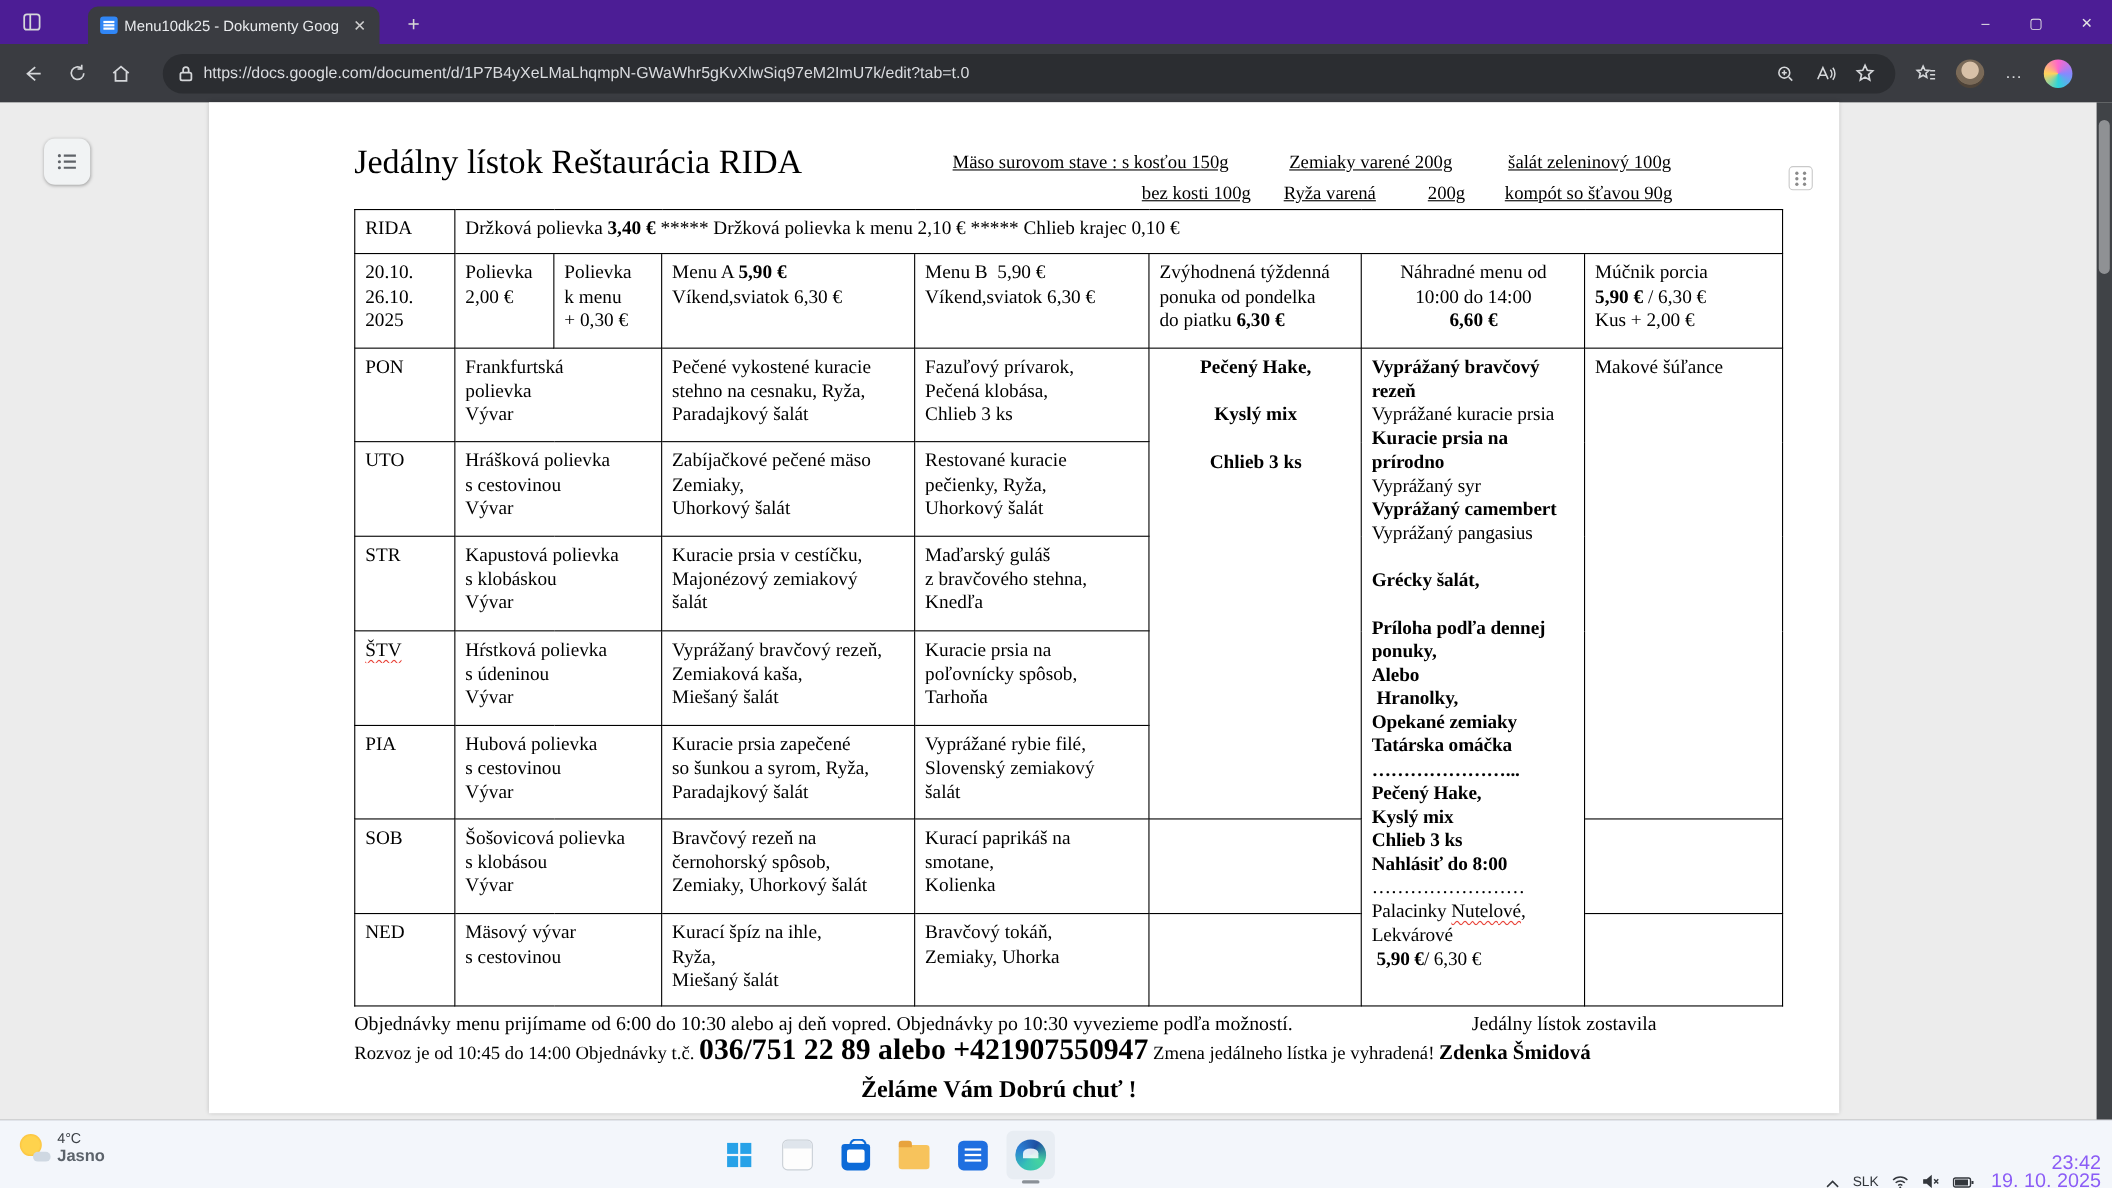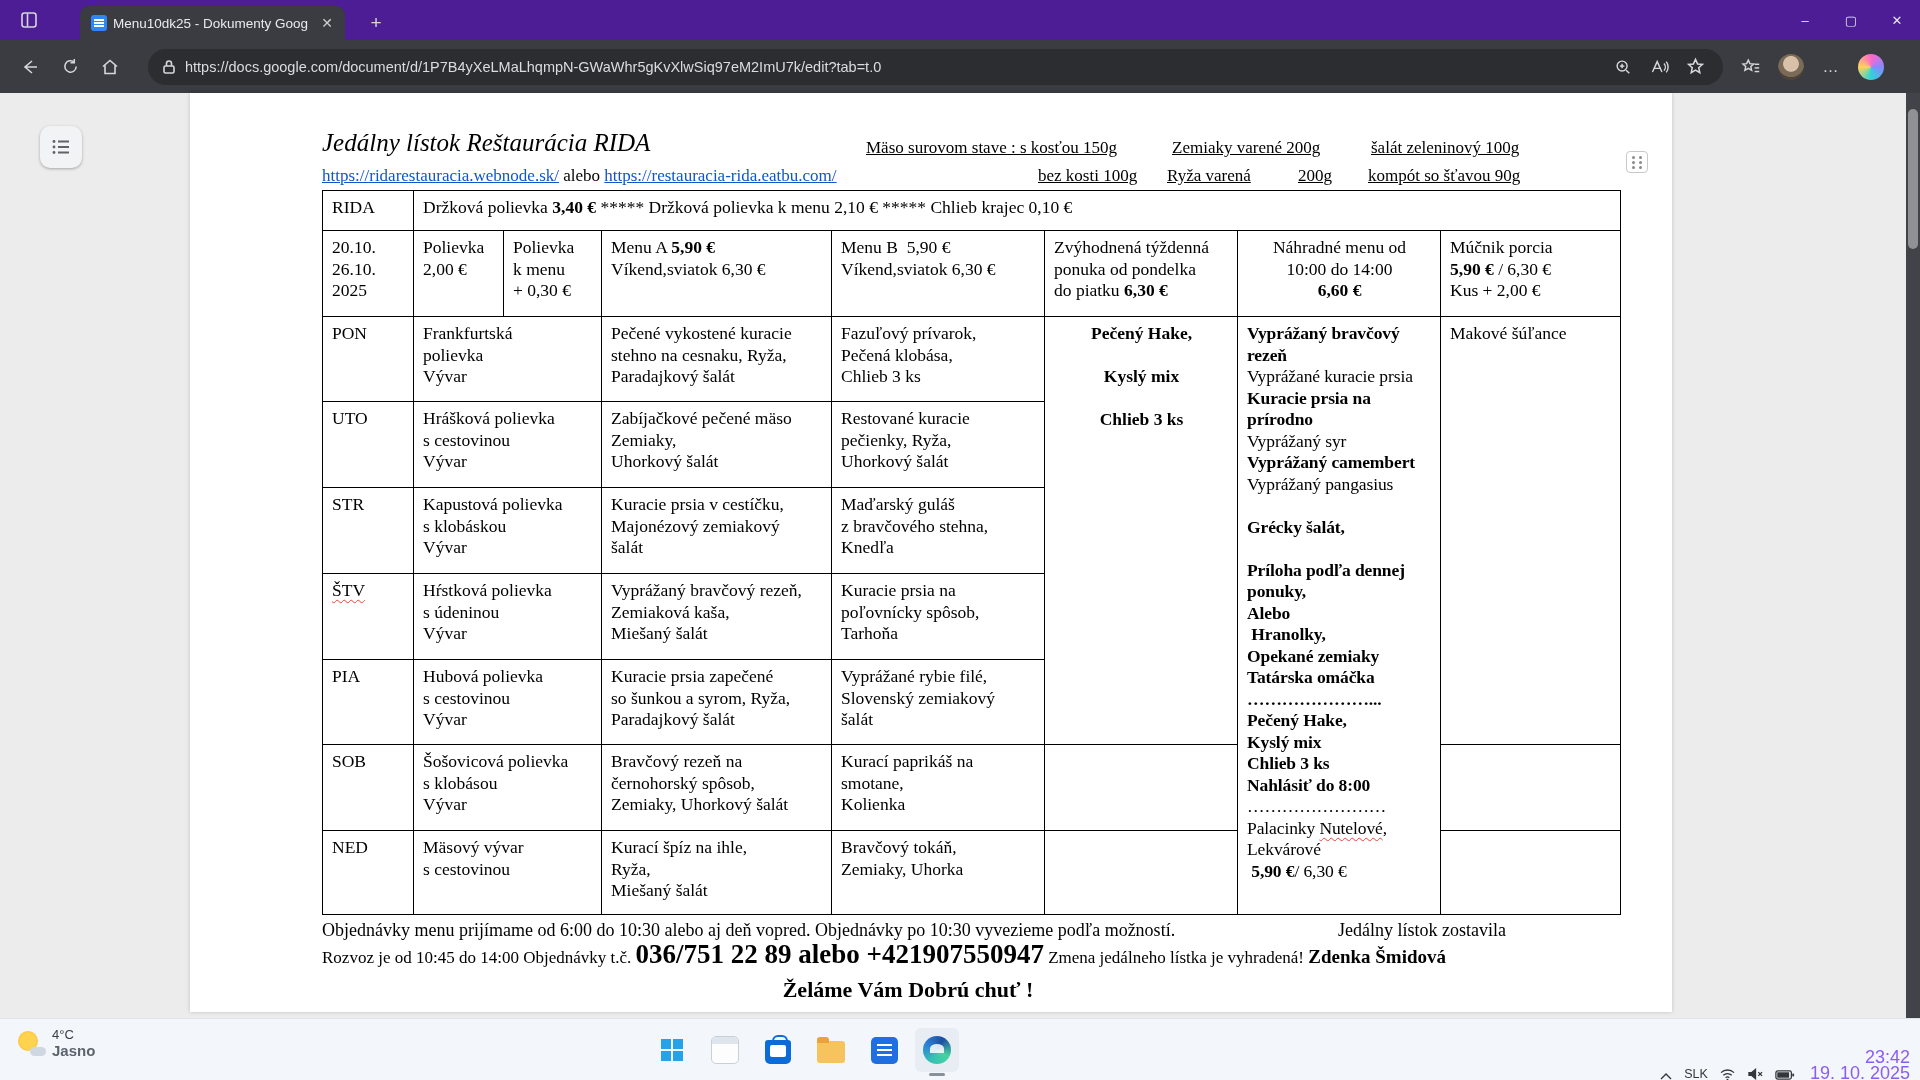--- a/index.html
+++ b/index.html
@@ -30,21 +30,21 @@
   .copilot { width:26px; height:26px; border-radius:50%; background:conic-gradient(#f6c, #88f, #2cd4d9, #ffd35c, #f6c); }
   .dots { color:#d5d7da; font-size:16px; letter-spacing:1px; }
 
   
   .content { position:absolute; top:93px; left:0; width:1920px; height:925px; background:#ececec; }
   .page { position:absolute; left:190px; top:0; width:1482px; height:919px; background:#fff; box-shadow:0 0 4px rgba(0,0,0,.18); font-family:"Liberation Serif","DejaVu Serif",serif; color:#000; }
   .docs-menu { position:absolute; left:40px; top:33px; width:42px; height:42px; border-radius:10px; background:#f1f3f4; box-shadow:0 1px 3px rgba(0,0,0,.3); display:flex; align-items:center; justify-content:center; }
   .scrolltrack { position:absolute; right:0; top:0; width:14px; height:925px; background:#404347; }
   .scrollthumb { position:absolute; left:2px; top:16px; width:10px; height:140px; background:#8f9194; border-radius:5px; }
 
-  .doc-title { position:absolute; left:132px; top:36px; font-size:25px;font-style:italic; }
+  .doc-title { position:absolute; left:132px; top:36px; font-size:31px; }
   .inf { position:absolute; font-size:17px; white-space:nowrap;text-decoration:underline; }
   .i1a { left:676px; top:45px; } .i1b { left:982px; top:45px; } .i1c { left:1181px; top:45px; }
   .line2 { position:absolute; left:132px; top:73px; font-size:17px; white-space:nowrap; }
   .i2a { left:848px; top:73px; } .i2b { left:977px; top:73px; } .i2c { left:1108px; top:73px; } .i2d { left:1178px; top:73px; }
   a.doclink { color:#1155cc; text-decoration:underline; }
 
   table.menu { position:absolute; left:132px; top:97px; width:1298px; height:724px; border-collapse:collapse; table-layout:fixed; font-size:17.5px; }
   .menu td { border:1px solid #000; vertical-align:top; padding:6px 8px 4px 9px; line-height:21.5px; }
   .c-rida-label { vertical-align:middle; }
   .c-rida-text { vertical-align:middle; padding-left:12px; }
@@ -195,23 +195,20 @@
           <line x1="8" y1="16.5" x2="19" y2="16.5" stroke="#5f6368" stroke-width="2"></line>
         </svg>
     </div>
 
     <div class="page">
       <div class="doc-title">Jedálny lístok Reštaurácia RIDA</div>
       <span class="inf i1a">Mäso surovom stave : s kosťou 150g</span>
       <span class="inf i1b">Zemiaky varené 200g</span>
       <span class="inf i1c">šalát zeleninový 100g</span>
 
-      <div class="line2">
-        <a class="doclink">https://ridarestauracia.webnode.sk/</a><span> alebo </span><a class="doclink">https://restauracia-rida.eatbu.com/</a>
-      </div>
       <span class="inf i2a">bez kosti 100g</span>
       <span class="inf i2b">Ryža varená</span>
       <span class="inf i2c">200g</span>
       <span class="inf i2d">kompót so šťavou 90g</span>
 
       <div class="grab">
           <i></i>
           <i></i>
           <i></i>
           <i></i>

